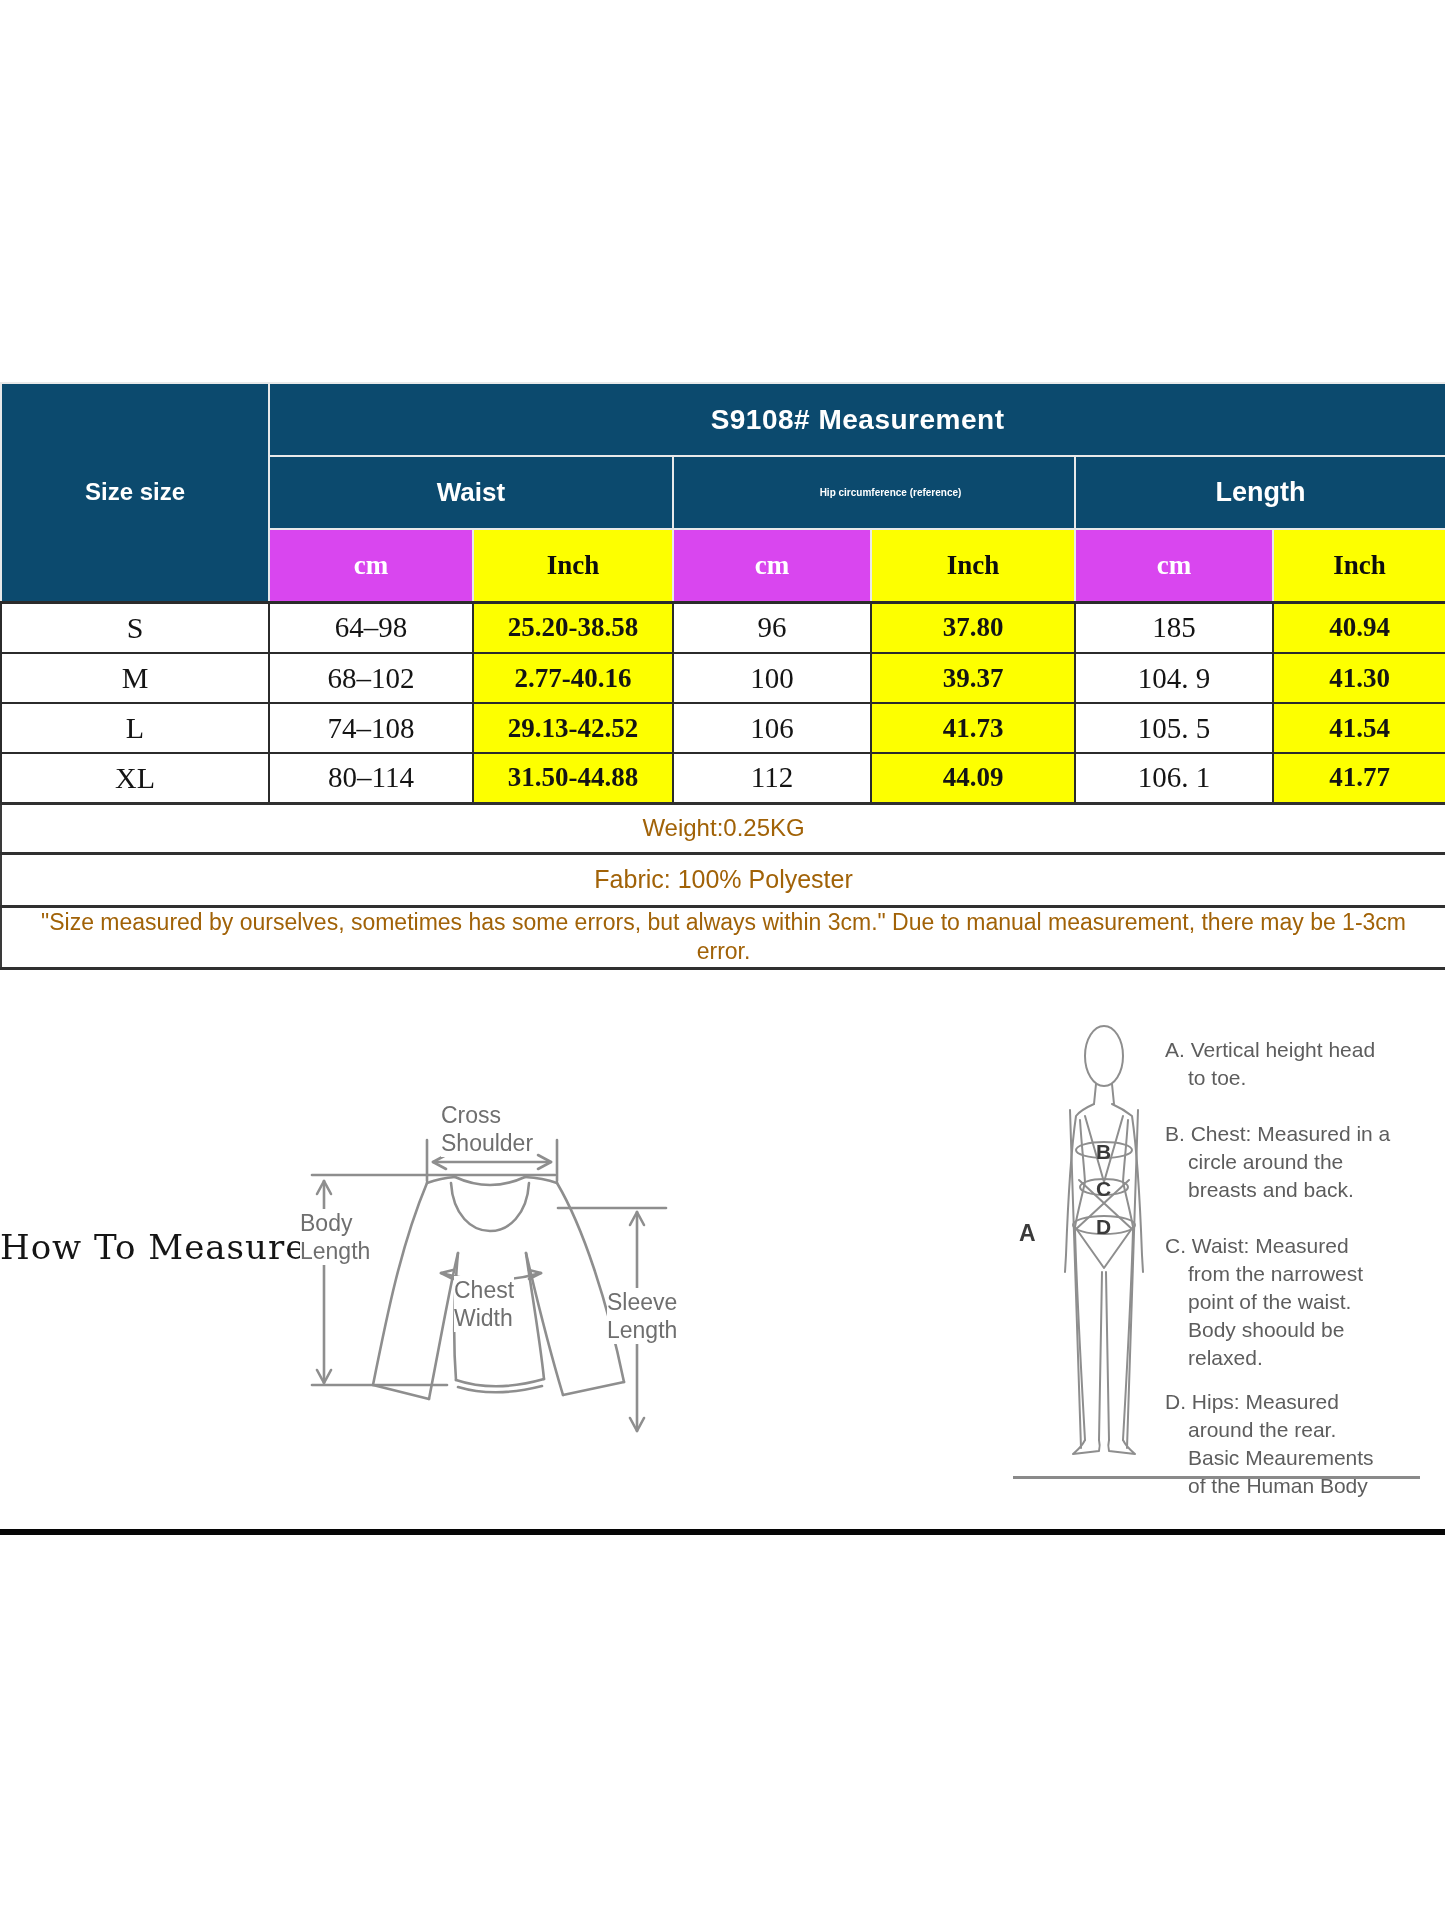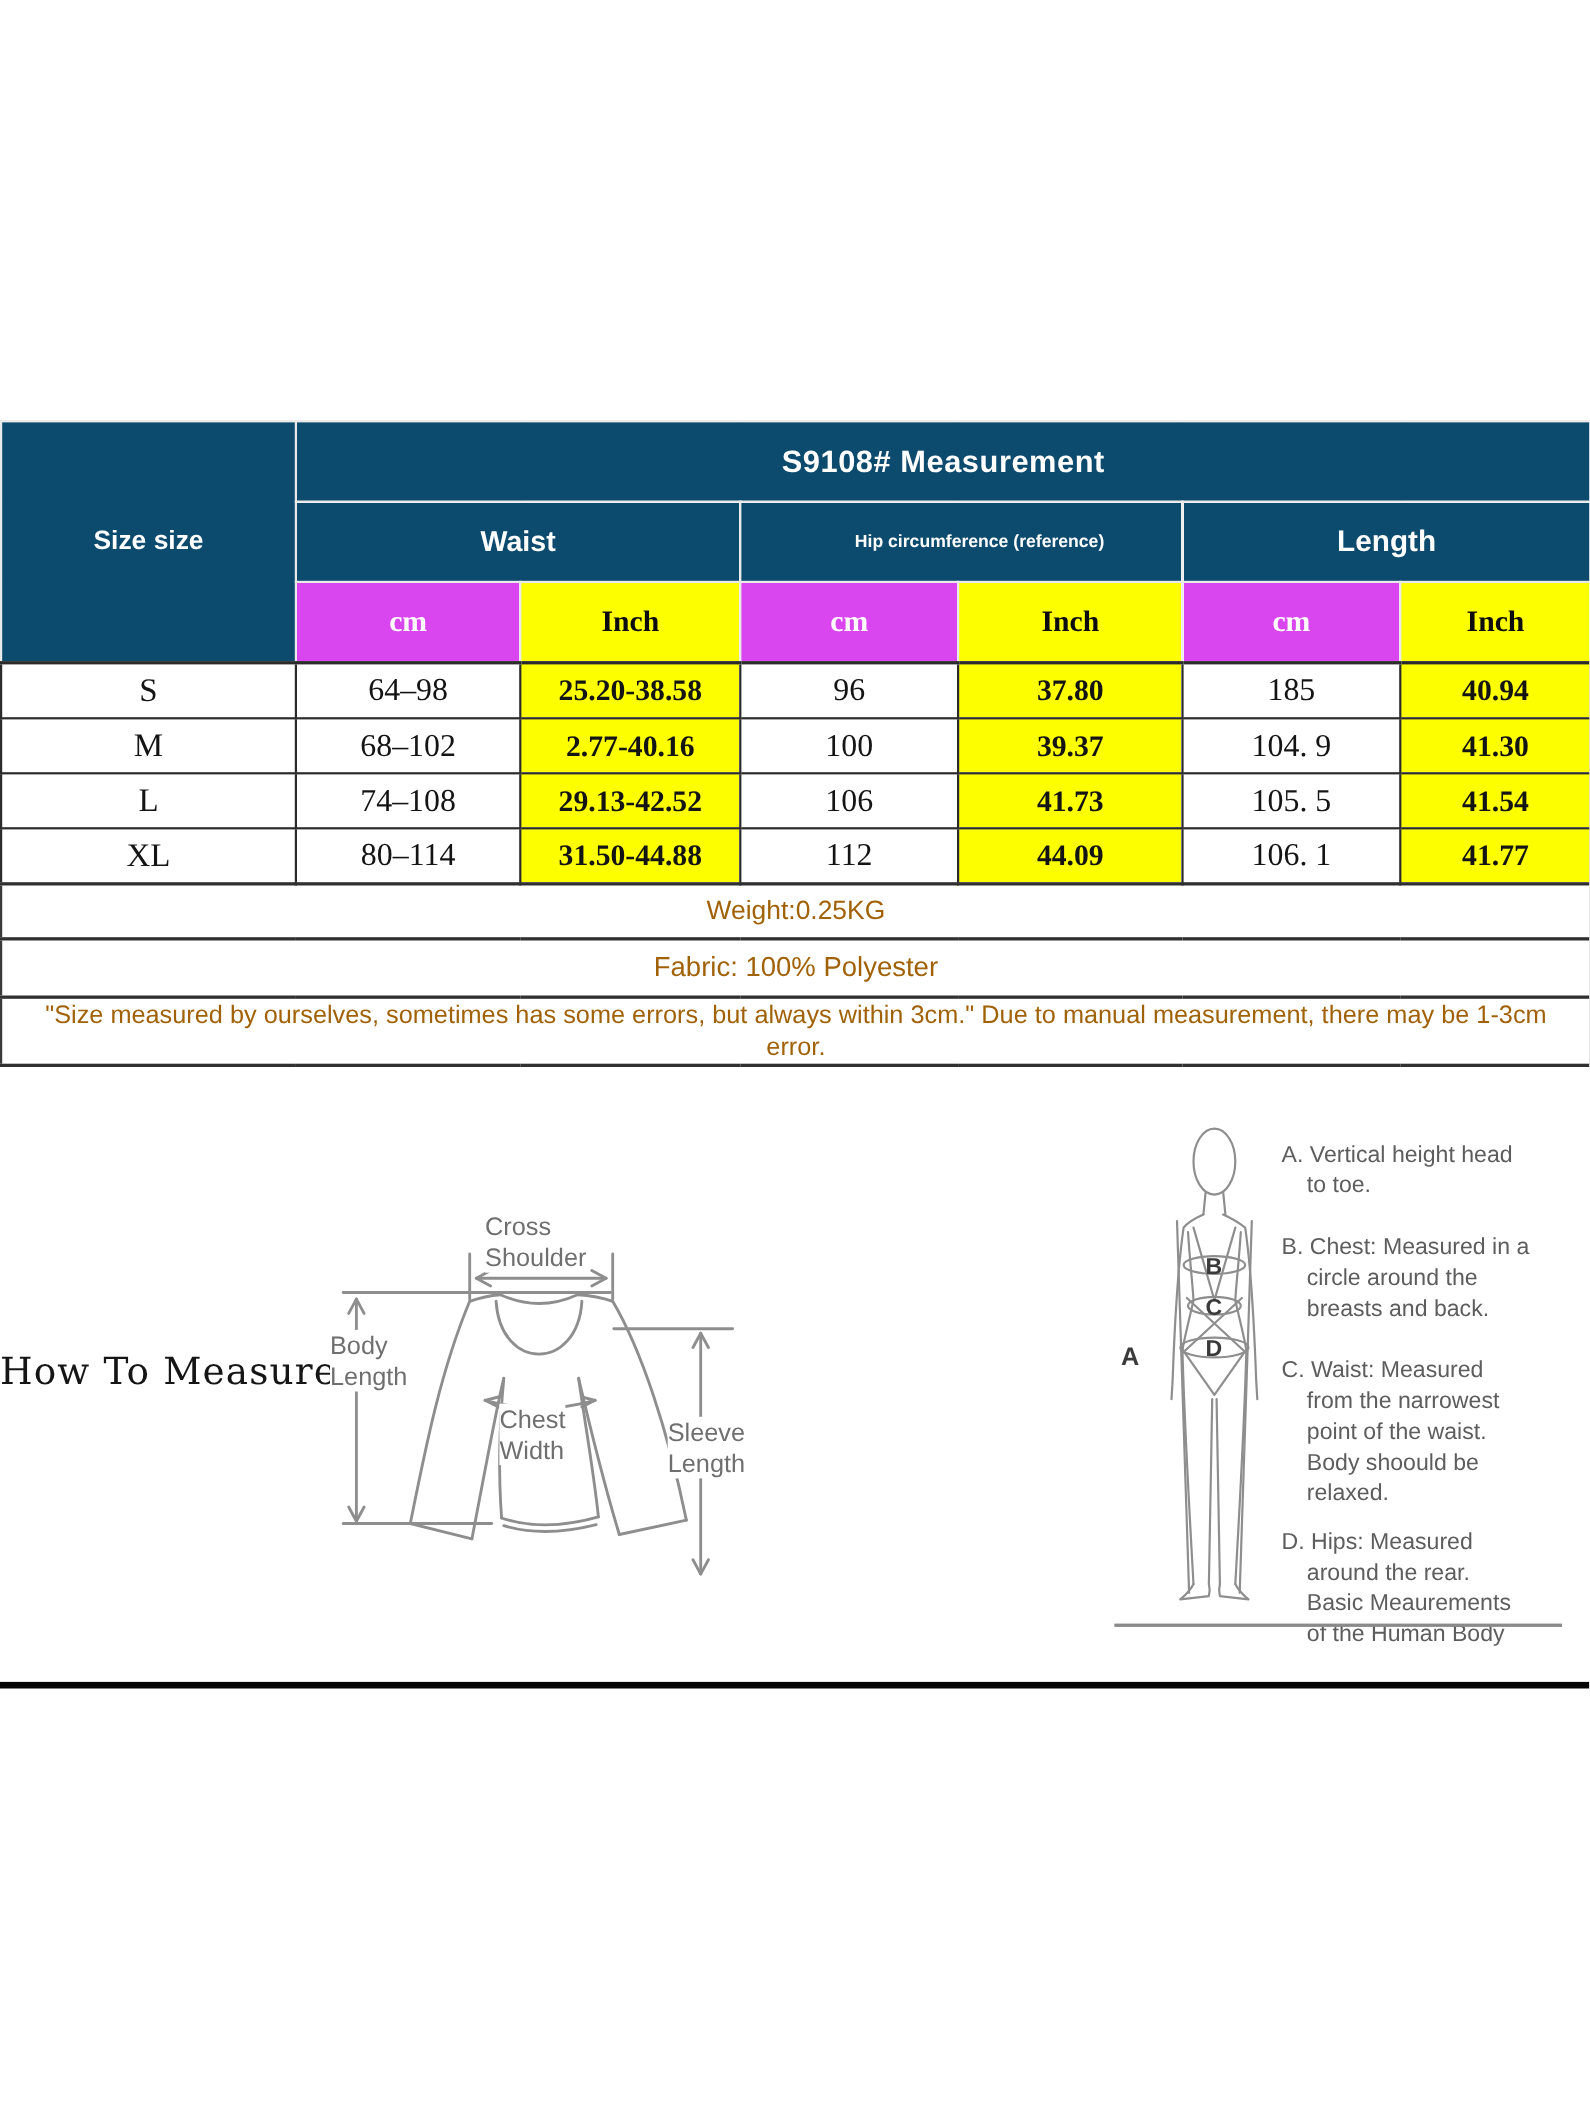--- a/index.html
+++ b/index.html
@@ -12,21 +12,21 @@
 
   tr.r-head1{height:73px;} tr.r-head2{height:73px;} tr.r-head3{height:73px;}
   tr.r-data1{height:51px;} tr.r-data{height:50px;}
   tr.r-weight{height:50px;} tr.r-fabric{height:53px;padding-left:40px;} tr.r-disc{height:62px;}
 
   td.hcell{background:#0c4a6e;color:#ffffff;border:2px solid #e9e9e9;
            font-family:"Liberation Sans",sans-serif;font-weight:bold;}
   td.title-cell{font-size:28px;letter-spacing:0.5px;}
   td.sizehdr-cell{font-size:24px;}
   td.group-cell{font-size:26px;}
-  td.group-cell.hip{font-size:16px;padding-left:34px;}
+  td.group-cell.hip{font-size:10px;padding-left:34px;}
   td.group-cell.len{font-size:27px;}
   td.unit-cm{background:#d946ef;color:#ffffff;border:2px solid #e9e9e9;
              font-family:"Liberation Serif",serif;font-weight:bold;font-size:27px;}
   td.unit-in{background:#FDFF00;color:#0d0d0d;border:2px solid #e9e9e9;
              font-family:"Liberation Serif",serif;font-weight:bold;font-size:27px;}
 
   td.dcell{background:#ffffff;color:#141414;border:2px solid #2b2b2b;
            font-family:"Liberation Serif",serif;font-size:29px;}
   tr.first-data td{border-top:3px solid #2b2b2b;}
   td.dcell.sz{font-size:30px;}

